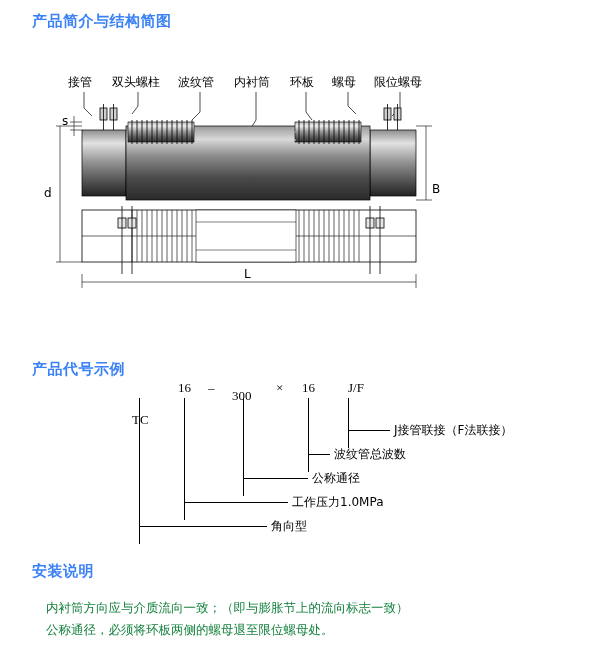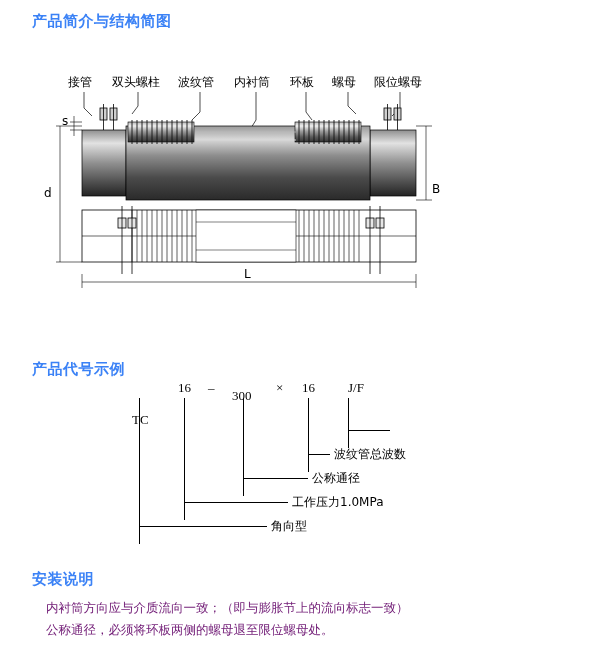--- a/index.html
+++ b/index.html
@@ -17,21 +17,21 @@
   }
   .section-title {
     position: absolute;
     font-size: 15px;
     font-weight: bold;
     color: #3b82f6;
     letter-spacing: 0.5px;
   }
   #title1 { left: 32px; top: 12px; }
   #title2 { left: 32px; top: 360px; text-align: center; }
-  #title3 { left: 32px; top: 562px; margin-top: 8px; }
+  #title3 { left: 32px; top: 562px; }
 
   .diagram {
     position: absolute;
     left: 40px;
     top: 60px;
     width: 520px;
     height: 280px;
   }
 
   .lbl {
@@ -69,21 +69,21 @@
     position: absolute;
     height: 1px;
     background: #000;
   }
 
   .install-text {
     position: absolute;
     left: 46px;
     font-size: 12.5px;
     font-family: "DejaVu Sans", "Liberation Sans", sans-serif;
-    color: #701a75;
+    color: #15803d;
     line-height: 20px;
     white-space: nowrap;
   }
   #ins1 { top: 598px; }
   #ins2 { top: 620px; }
 </style>
 </head>
 <body>
 
 <div class="section-title" id="title1">产品简介与结构简图</div>
@@ -280,20 +280,21 @@
   <div class="vline" style="left:183px; top:18px; height:98px;"></div>
   <div class="vline" style="left:248px; top:18px; height:74px;"></div>
   <div class="vline" style="left:288px; top:18px; height:50px;"></div>
 
   <div class="hline" style="left:288px; top:50px; width:42px;"></div>
   <div class="hline" style="left:248px; top:74px; width:22px;"></div>
   <div class="hline" style="left:183px; top:98px; width:65px;"></div>
   <div class="hline" style="left:124px; top:122px; width:104px;"></div>
   <div class="hline" style="left:79px; top:146px; width:128px;"></div>
 
+  <div class="code-desc" style="left:334px; top:42px;">J接管联接（F法联接）</div>
   <div class="code-desc" style="left:274px; top:66px;">波纹管总波数</div>
   <div class="code-desc" style="left:252px; top:90px;">公称通径</div>
   <div class="code-desc" style="left:232px; top:114px;">工作压力1.0MPa</div>
   <div class="code-desc" style="left:211px; top:138px;">角向型</div>
 </div>
 
 <div class="section-title" id="title3">安装说明</div>
 
 <div class="install-text" id="ins1">内衬筒方向应与介质流向一致；（即与膨胀节上的流向标志一致）</div>
 <div class="install-text" id="ins2">公称通径，必须将环板两侧的螺母退至限位螺母处。</div>

